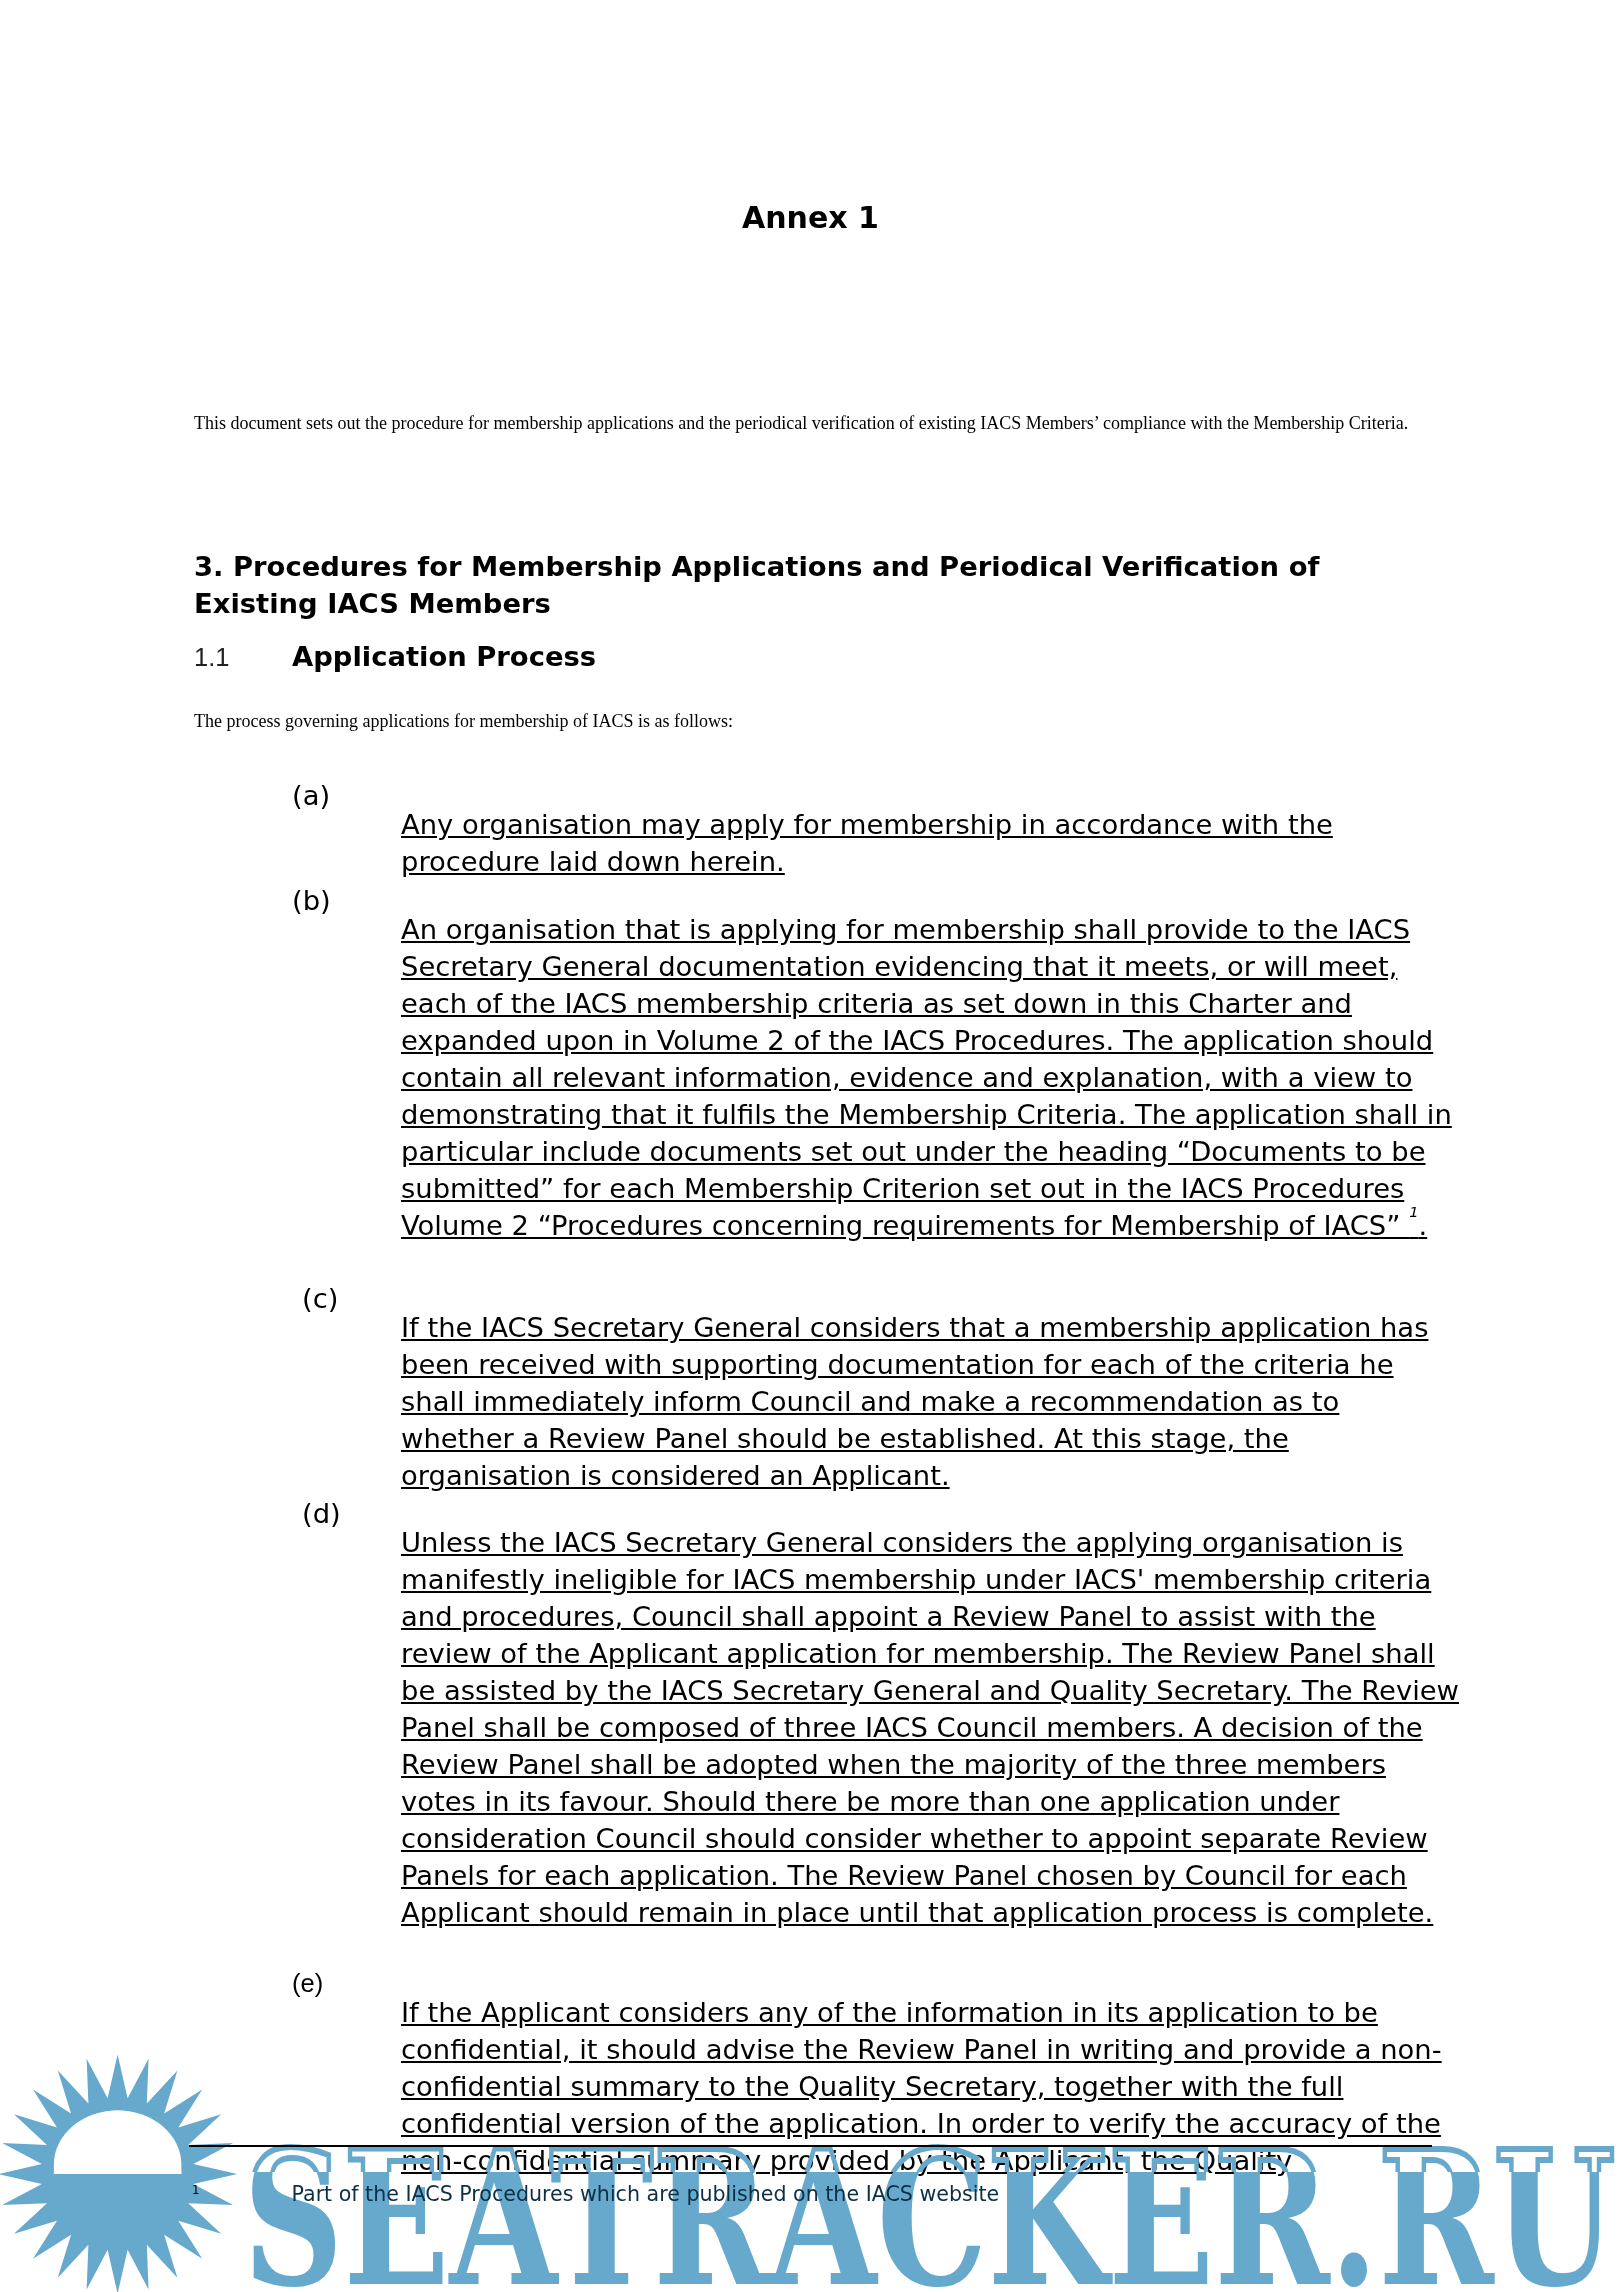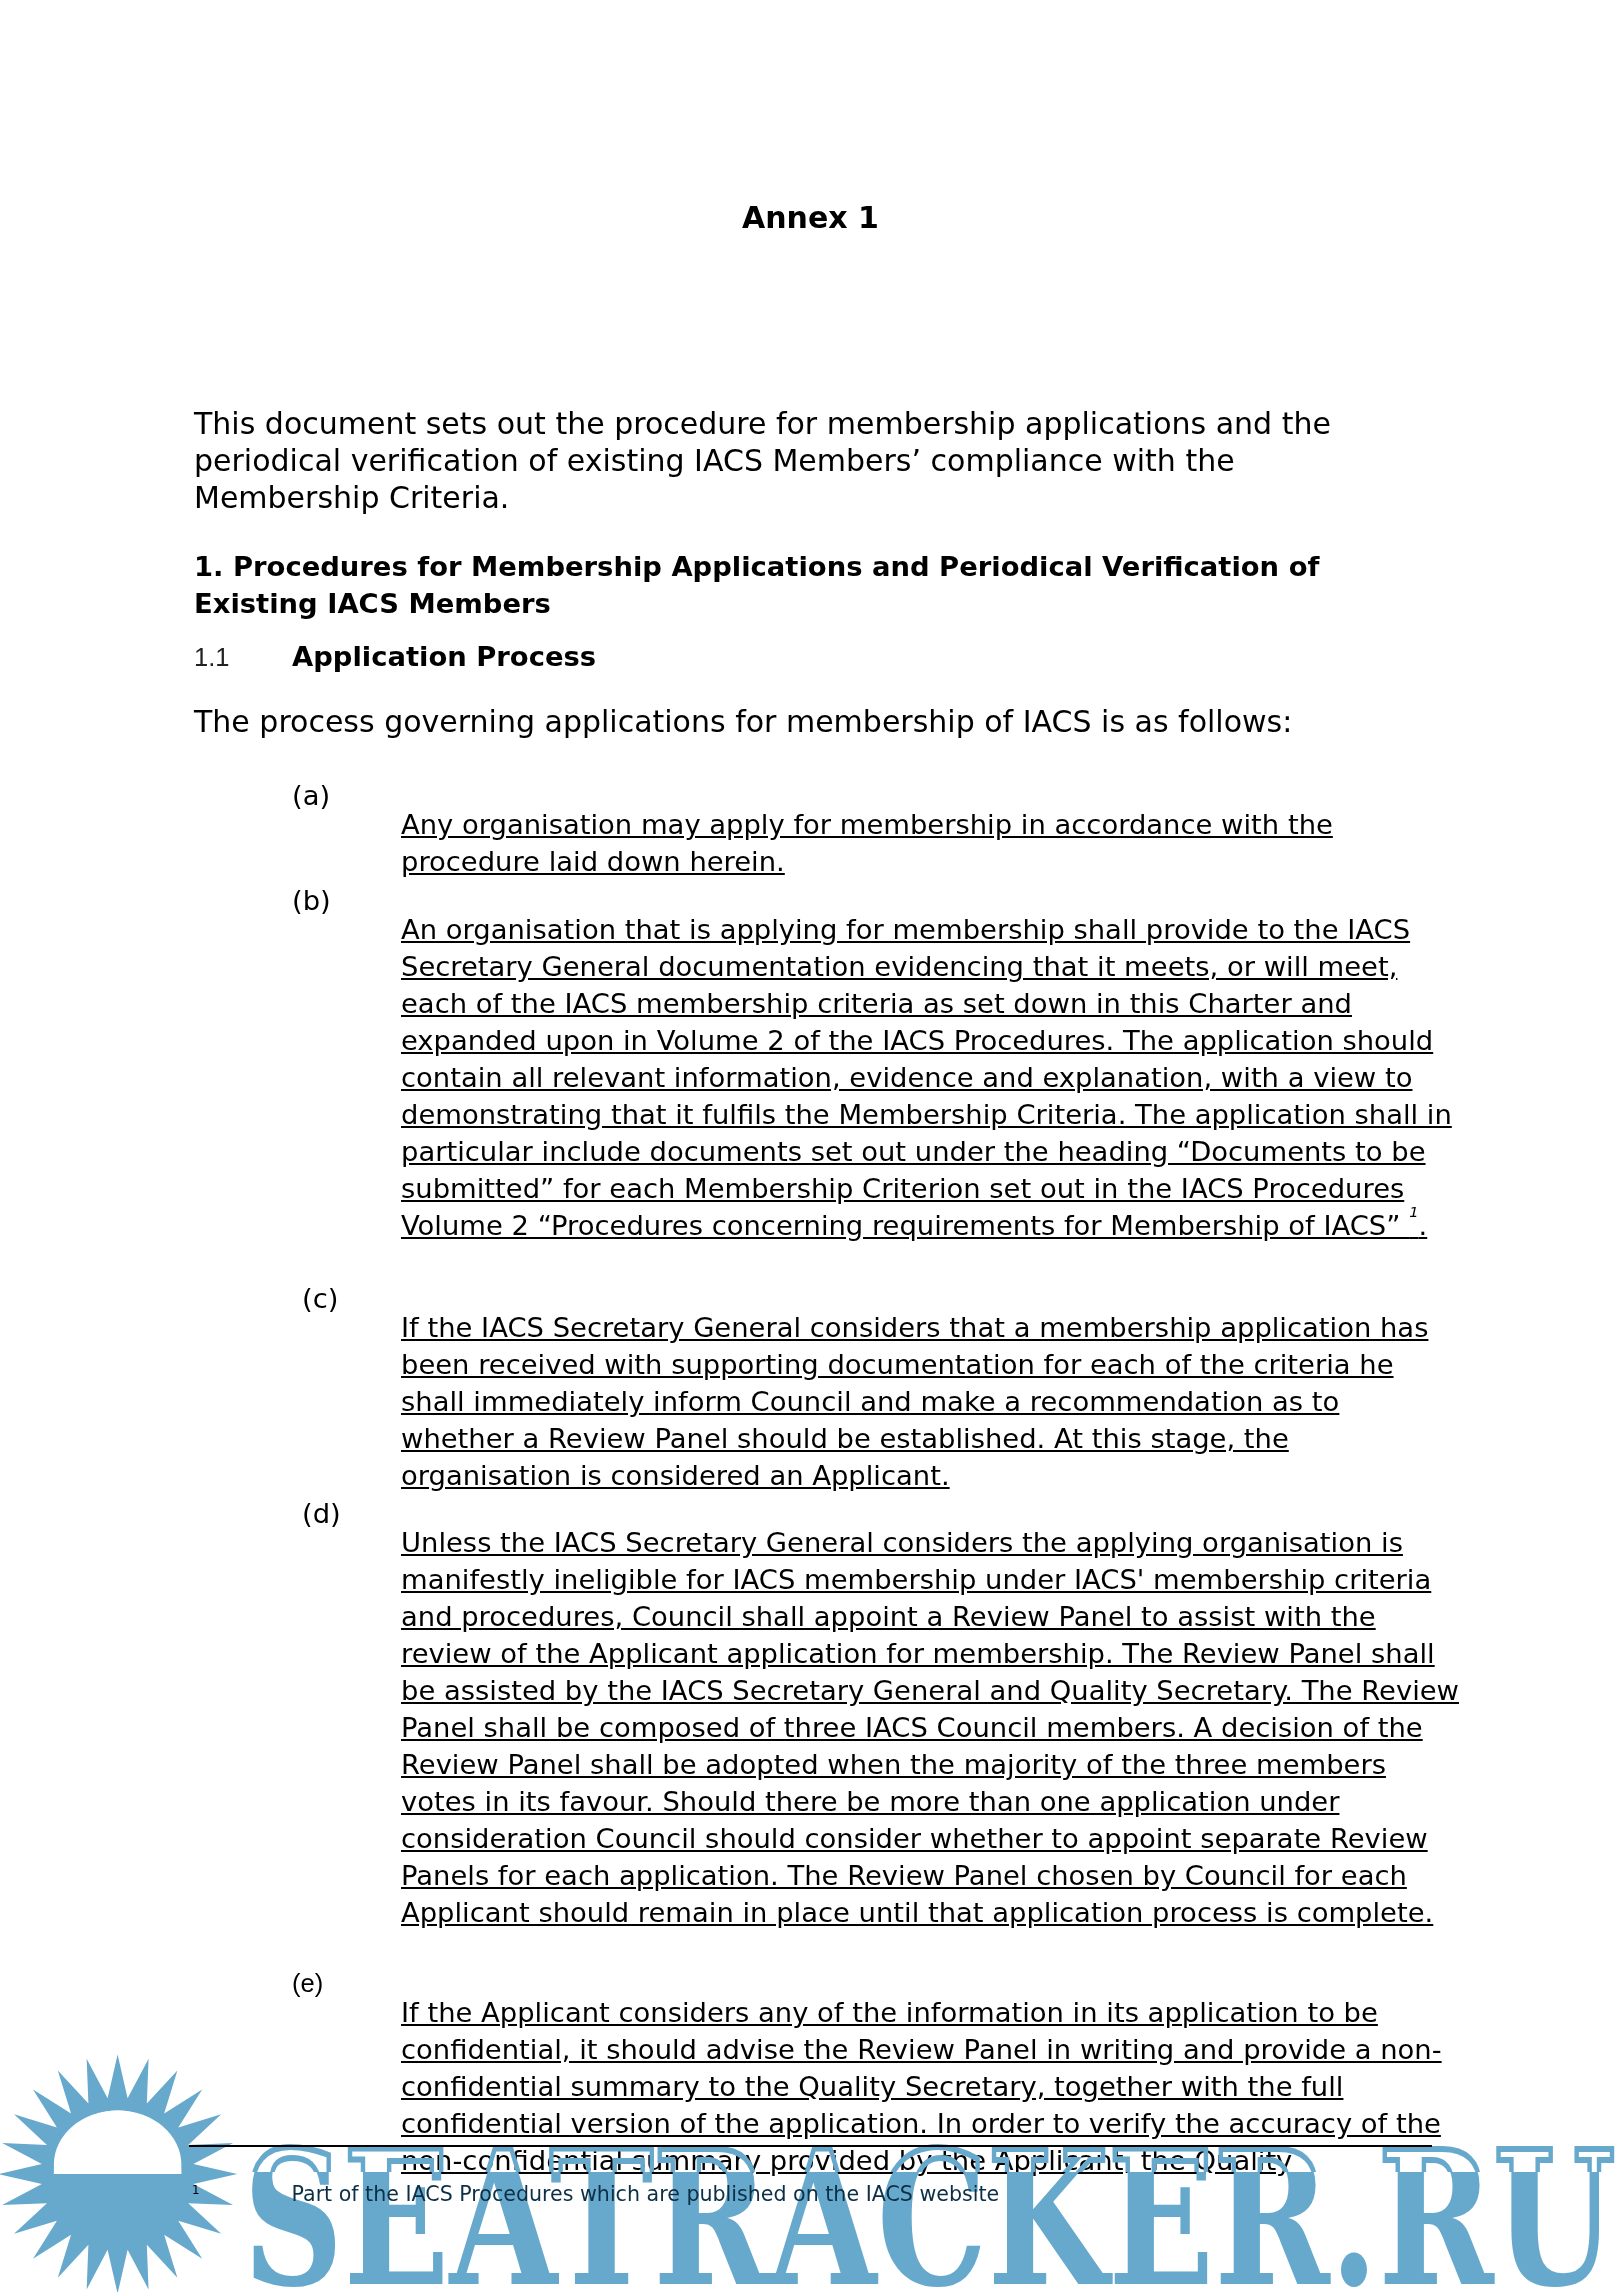--- a/index.html
+++ b/index.html
@@ -36,23 +36,24 @@
       top: 257px;
       text-align: center;
       font-weight: bold;
       font-size: 27.4px;
       line-height: 41px;
     }
     .para {
       position: absolute;
       left: 194px;
       width: 1235px;
-      font-size: 30px;
+      font-size: 18px;
       line-height: 37px;
       margin: 0;
+      font-family: Liberation Serif, serif;
     }
     .intro { top: 405px; }
     .section-heading {
       position: absolute;
       left: 194px;
       width: 1215px;
       top: 548px;
       font-weight: bold;
       font-size: 27.4px;
       line-height: 37px;
@@ -153,21 +154,21 @@
   </style>
 </head>
 <body>
 
 <div class="page">
 
   <div class="annex-title">Annex 1</div>
 
   <p class="para intro">This document sets out the procedure for membership applications and the periodical verification of existing IACS Members’ compliance with the Membership Criteria.</p>
 
-  <p class="section-heading">1. Procedures for Membership Applications and Periodical Verification of Existing IACS Members</p>
+  <p class="section-heading">3. Procedures for Membership Applications and Periodical Verification of Existing IACS Members</p>
 
   <div class="subsection">
     <span class="num">1.1</span><span class="title">Application Process</span>
   </div>
 
   <p class="para lead">The process governing applications for membership of IACS is as follows:</p>
 
   <div class="item item-a">
     <span class="label">(a)</span>
     <p class="text">Any organisation may apply for membership in accordance with the procedure laid down herein.</p>

